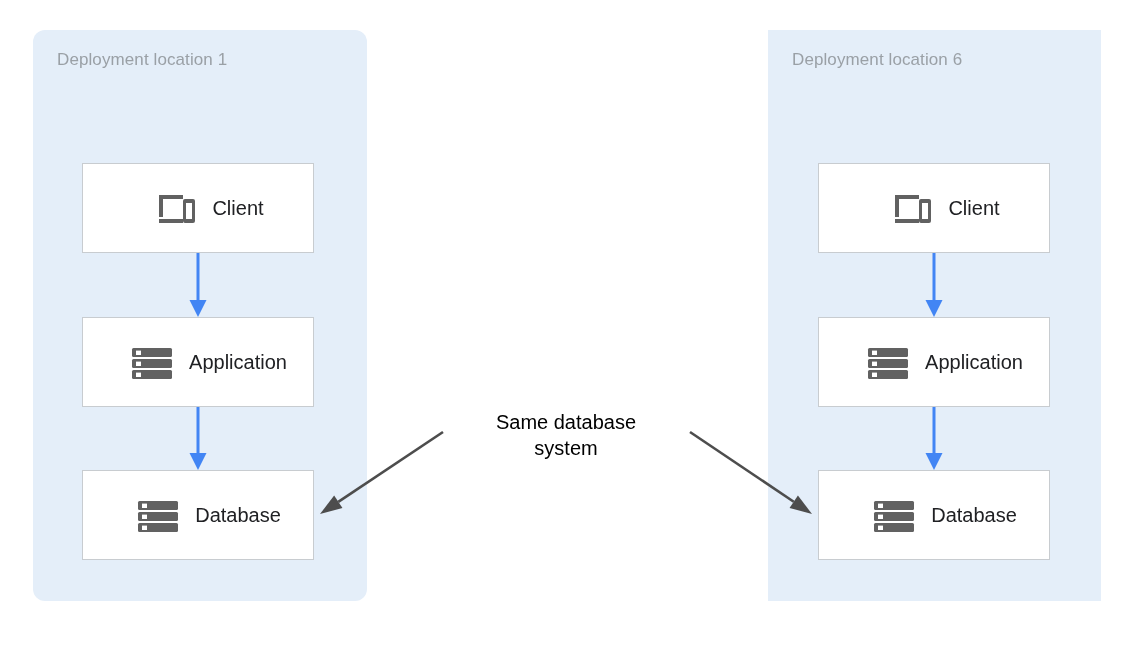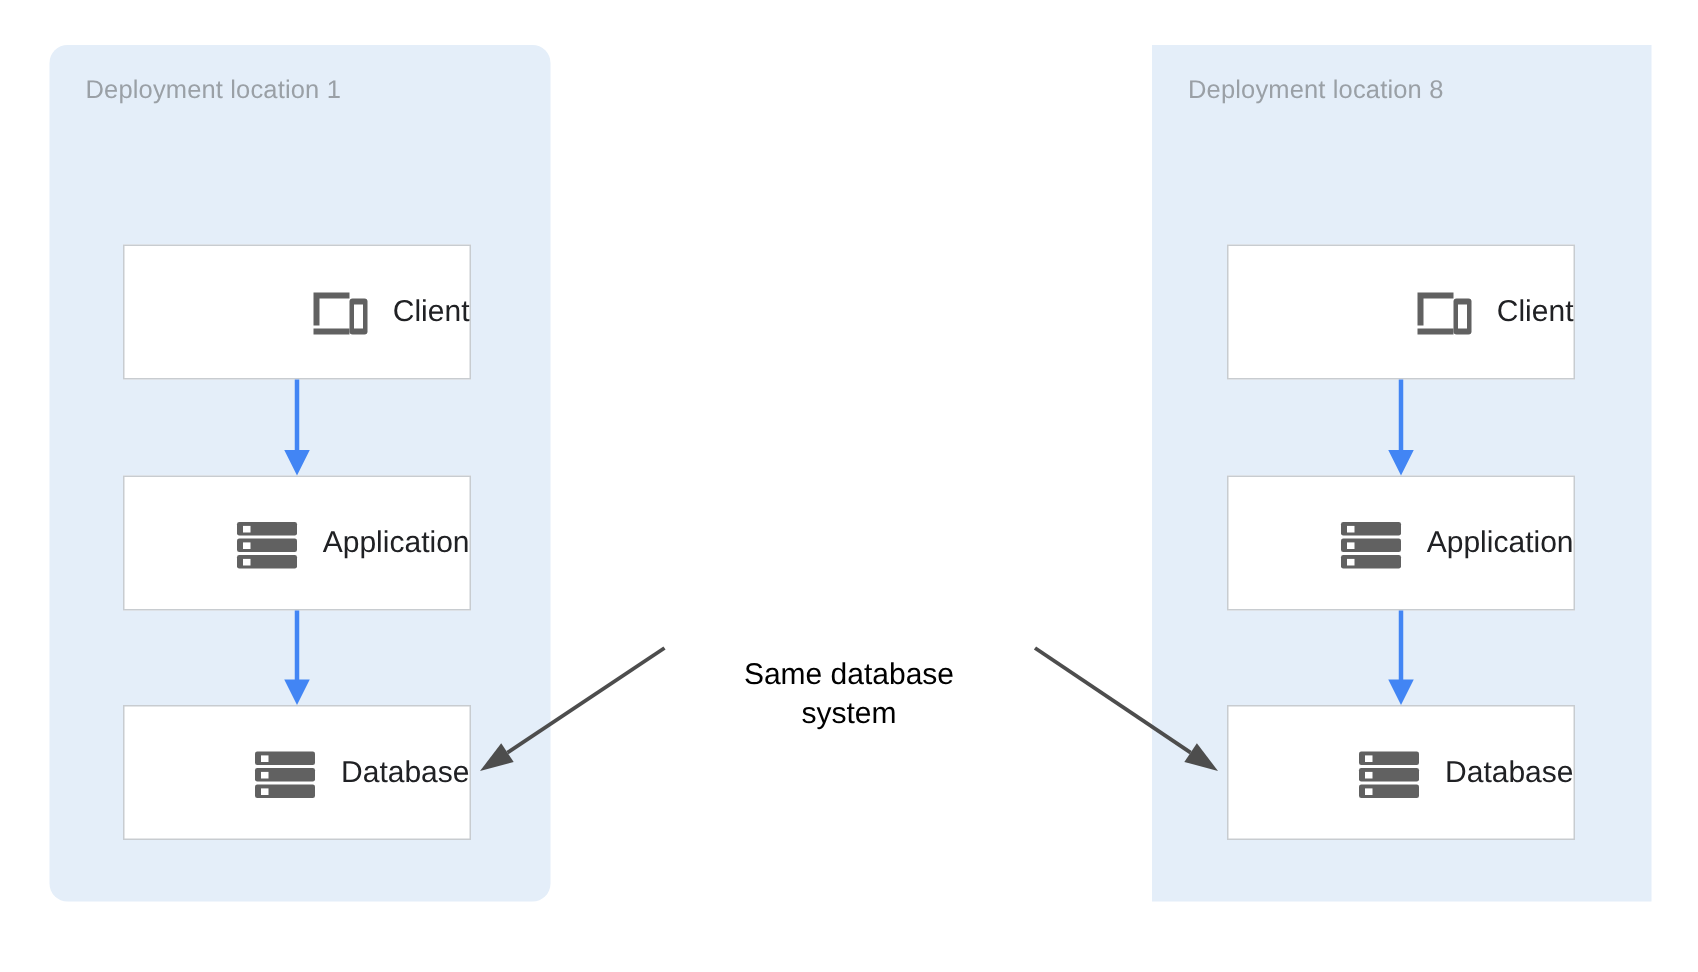--- a/index.html
+++ b/index.html
@@ -42,21 +42,21 @@
 
   
   .node {
     position: absolute;
     background: #ffffff;
     border: 1px solid #c8ccd0;
     box-sizing: border-box;
     display: flex;
     flex-direction: row;
     align-items: center;
-    justify-content: flex-end;
+    justify-content: center;
   }
   .node-icon {
     width: 46px;
     height: 46px;
     margin-left: 20px;
     margin-right: 14px;
     flex: 0 0 auto;
     display: flex;
     align-items: center;
     justify-content: center;
@@ -89,21 +89,21 @@
 </head>
 <body style="background: rgb(255, 255, 255);">
 
 <div id="canvas">
 
   <div class="zone" id="zone-0" style="left: 33px; top: 30px; width: 334px; height: 571px; background: rgb(228, 238, 249); border-radius: 12px;">
     <div class="zone-label" style="color: rgb(154, 160, 166);">Deployment location 1</div>
   </div>
 
   <div class="zone" id="zone-1" style="left: 768px; top: 30px; width: 333px; height: 571px; background: rgb(228, 238, 249);">
-    <div class="zone-label" style="color: rgb(154, 160, 166);">Deployment location 8</div>
+    <div class="zone-label" style="color: rgb(154, 160, 166);">Deployment location 6</div>
   </div>
 
   <div class="node" id="node-0-0" style="left: 82px; top: 163px; width: 232px; height: 90px; background: rgb(255, 255, 255); border-color: rgb(200, 204, 208);">
     <span class="node-icon">
         <svg width="46" height="46" viewBox="0 0 46 46">
           <path d="M7 10 h24 v4 H11 v18 H7 Z" fill="#616161"></path>
           <rect x="7" y="34" width="24" height="4" fill="#616161"></rect>
           <rect x="31" y="14" width="12" height="24" rx="2" fill="#616161"></rect>
           <rect x="34" y="18" width="6" height="16" fill="#ffffff"></rect>
         </svg>
@@ -183,18 +183,18 @@
       <line x1="934" y1="253" x2="934" y2="302" stroke="#4285f4" stroke-width="3"></line>
       <polygon points="925.5,300 942.5,300 934,317" fill="#4285f4"></polygon>
       <line x1="934" y1="407" x2="934" y2="455" stroke="#4285f4" stroke-width="3"></line>
       <polygon points="925.5,453 942.5,453 934,470" fill="#4285f4"></polygon>
       <line x1="443" y1="432" x2="338.3051064754326" y2="501.796595683045" stroke="#4d4d4d" stroke-width="2.6"></line>
       <polygon points="320,514 334.1448550037434,495.5562184755112 342.4653579471218,508.0369728905788" fill="#4d4d4d"></polygon>
       <line x1="690" y1="432" x2="793.7410741094651" y2="501.727607188329" stroke="#4d4d4d" stroke-width="2.6"></line>
       <polygon points="812,514 789.5573038327591,507.9522410146477 797.9248443861711,495.50297336201027" fill="#4d4d4d"></polygon>
     </svg>
 
-  <div class="annotation" id="annotation" style="left: 478px; top: 410px; width: 176px; color: rgb(0, 0, 0); margin-top: 28px;">
+  <div class="annotation" id="annotation" style="left: 478px; top: 410px; width: 176px; color: rgb(0, 0, 0);">
     <div>Same database</div>
     <div>system</div>
   </div>
 
 </div>
 
 </body></html>

